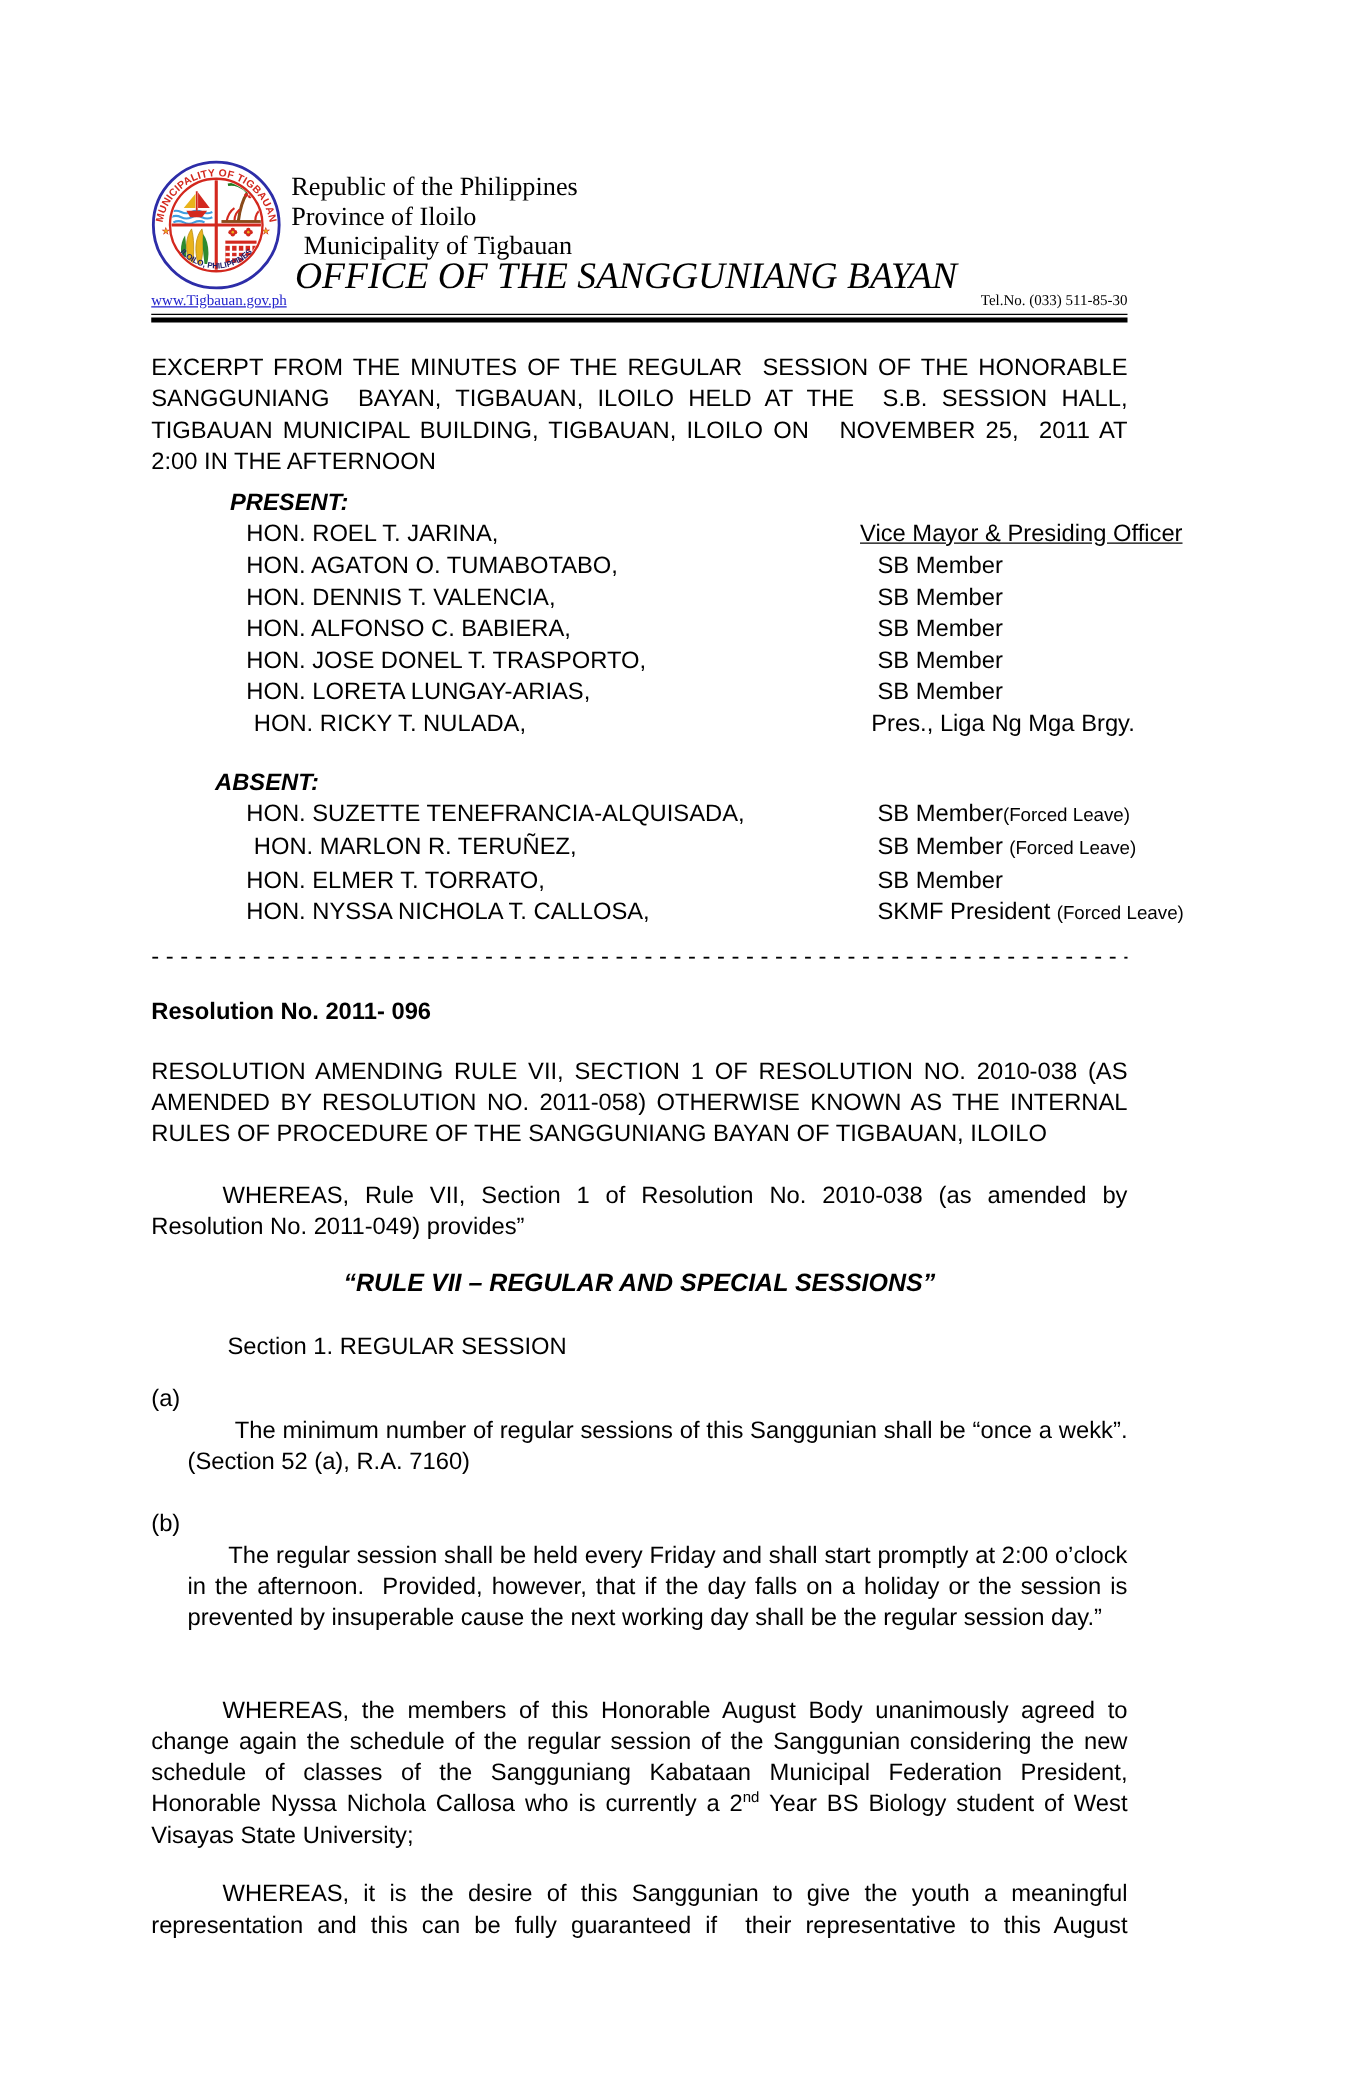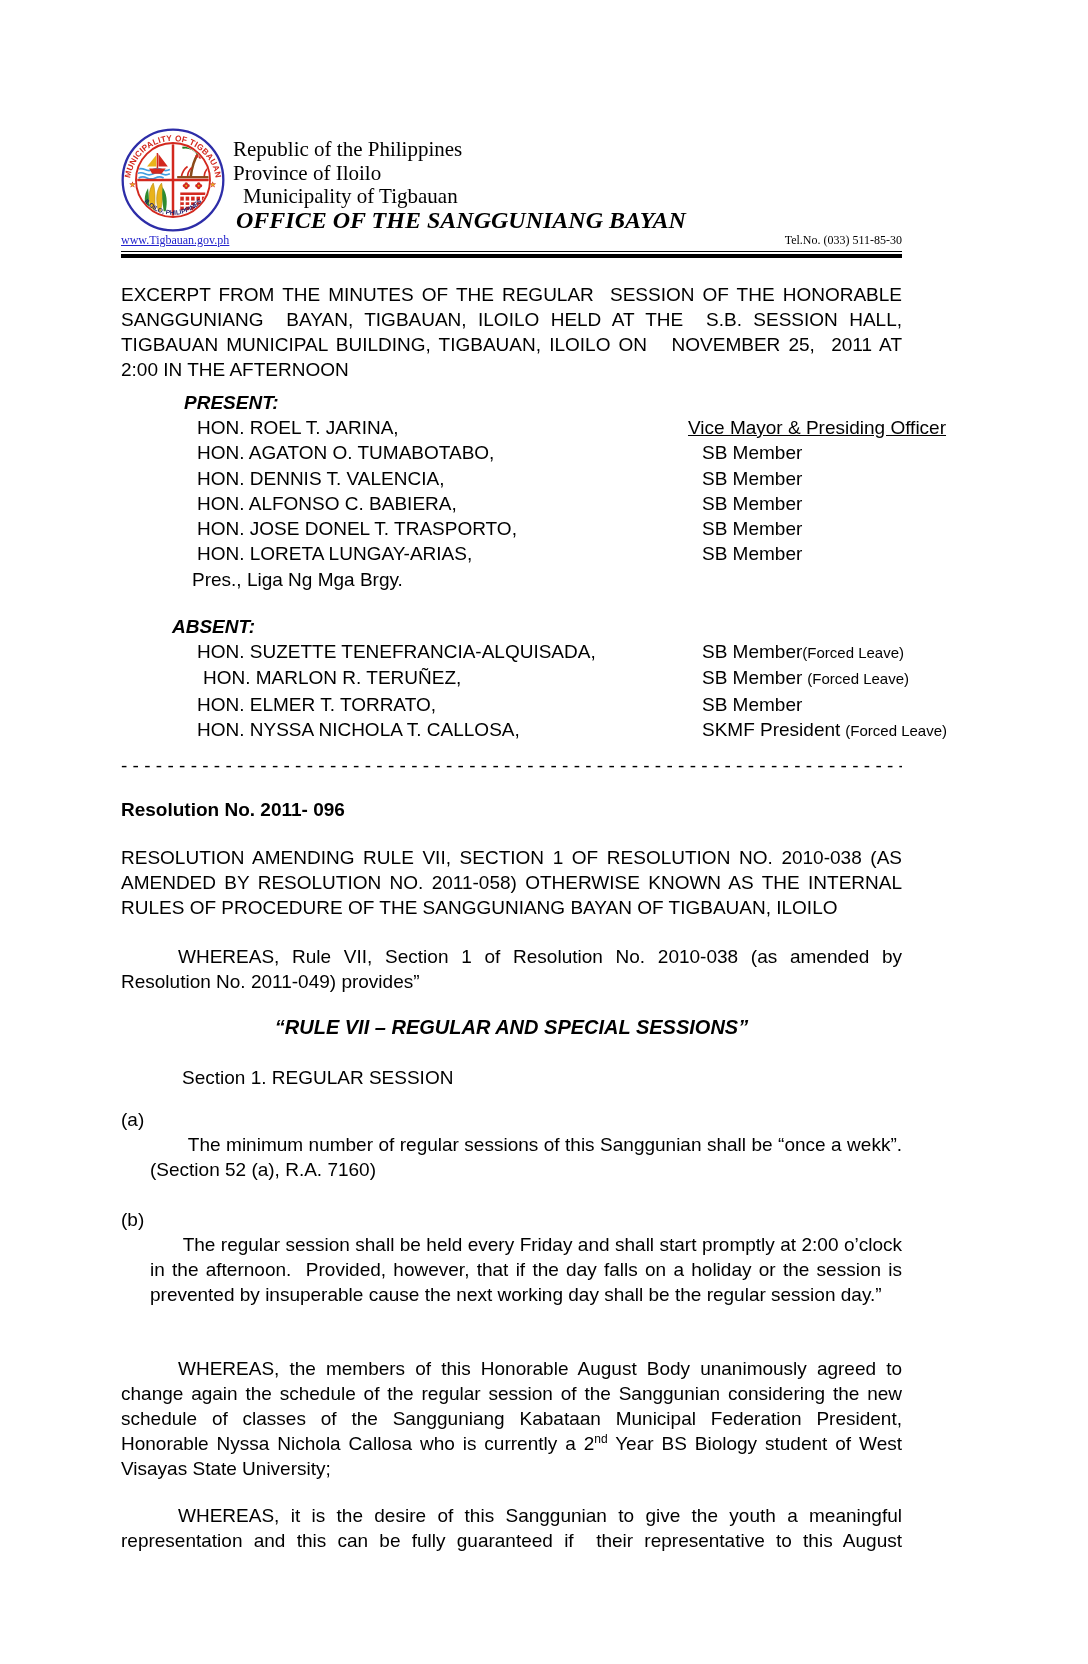--- a/index.html
+++ b/index.html
@@ -18,21 +18,21 @@
 
   
   .header { display: flex; align-items: flex-start; }
   .seal { width: 104px; height: 104px; flex: 0 0 auto; }
   .header-text {
     margin-left: 8px; padding-top: 10px;
     font-family: "Liberation Serif", serif;
     font-size: 21px; line-height: 23.5px;
   }
   .header-text .h3 { padding-left: 10px; }
-  .header-text .h4 { font-weight: bold; font-style: italic; font-size: 24px; padding-left: 3px; }
+  .header-text .h4 { font-weight: normal; font-style: italic; font-size: 30px; padding-left: 3px; }
 
   .contact-row {
     display: flex; justify-content: space-between; align-items: flex-end;
     font-family: "Liberation Serif", serif; font-size: 12px; margin-top: 1px;
   }
   .website { color: var(--link, #2222cc); text-decoration: underline; cursor: pointer; }
   .rule-thin  { border-top: 1.5px solid #000; margin-top: 3px; }
   .rule-thick { height: 4px; background: #000; margin-top: 2px; }
 
   
@@ -178,20 +178,21 @@
     </div>
     <div class="roster-row">
       <span class="name">HON. JOSE DONEL T. TRASPORTO,</span>
       <span class="role">SB Member</span>
     </div>
     <div class="roster-row">
       <span class="name">HON. LORETA LUNGAY-ARIAS,</span>
       <span class="role">SB Member</span>
     </div>
     <div class="roster-row row-liga">
+      <span class="name ind">HON. RICKY T. NULADA,</span>
       <span class="role">Pres., Liga Ng Mga Brgy.</span>
     </div>
   </div>
 
   <div class="absent-heading">ABSENT:</div>
   <div class="roster">
     <div class="roster-row">
       <span class="name">HON. SUZETTE TENEFRANCIA-ALQUISADA,</span>
       <span class="role"><span>SB Member</span><span class="note">(Forced Leave)</span></span>
     </div>

